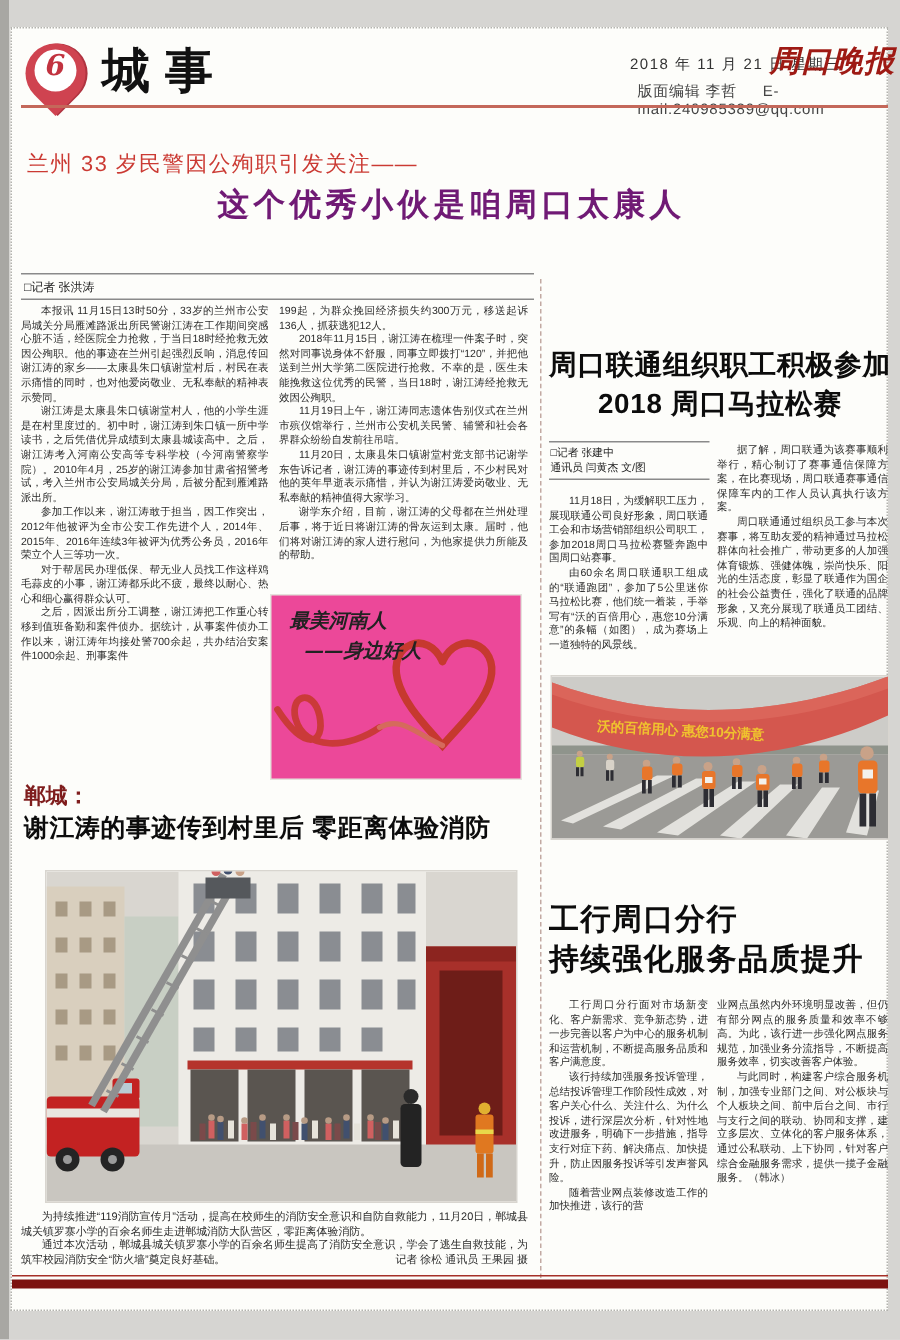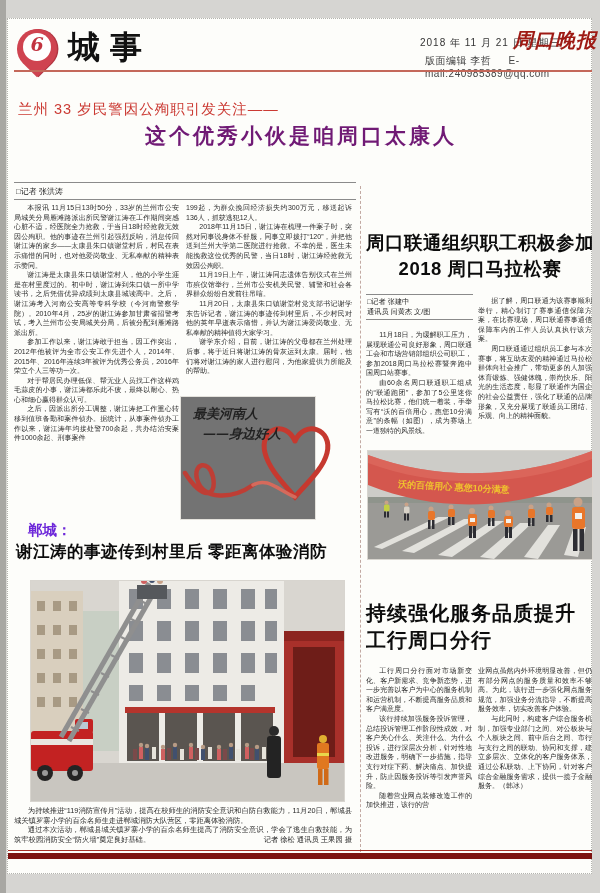--- a/index.html
+++ b/index.html
@@ -28,38 +28,38 @@
        font-weight:bold;font-size:21px;color:#701a75;letter-spacing:3px;}
   .byline-box{position:absolute;left:14px;top:182px;width:340px;border-top:1px solid #8a8a8a;
        border-bottom:1px solid #8a8a8a;padding:3px 0 2px 2px;font-size:8px;color:#222;}
   .bodycol{position:absolute;font-size:7px;line-height:9.6px;text-align:justify;color:#2b2b2b;overflow:hidden;}
   .bodycol p{margin:0;text-indent:1.9em;}
   .noindent-first p:first-child{text-indent:0;}
   .col-lead-1{left:14px;top:203px;width:165px;height:300px;}
   .col-lead-2{left:186px;top:203px;width:166px;height:190px;}
 
   
-  .inset{position:absolute;left:180px;top:396px;width:136px;height:124px;background:#737373;
+  .inset{position:absolute;left:180px;top:396px;width:168px;height:124px;background:#ec4899;
         border:1px solid #e4e2dc;box-sizing:border-box;}
   .inset-t1{position:absolute;left:12px;top:8px;font:italic bold 13px "DejaVu Serif",serif;color:#222;}
   .inset-t2{position:absolute;left:22px;top:28px;font:italic bold 13px "DejaVu Serif",serif;color:#222;}
 
   
   .vdash{position:absolute;left:360px;top:186px;height:666px;border-left:1px dashed #c2a9a2;}
   .sb-title{position:absolute;left:366px;top:230px;width:228px;font-weight:bold;color:#0c0c0c;
         font-size:18.5px;line-height:26px;letter-spacing:.5px;text-align:center;}
   .sb-byline{position:absolute;left:366px;top:294px;width:106px;border-top:1px solid #8a8a8a;
         border-bottom:1px solid #8a8a8a;padding:2px 0 2px 1px;font-size:7.2px;line-height:10px;color:#222;}
   .col-uni-1{left:366px;top:330px;width:106px;height:116px;}
   .col-uni-2{left:478px;top:296px;width:114px;height:150px;}
   .photo{position:absolute;border:1px solid #d8d5cf;box-sizing:border-box;}
   .ph-marathon{left:367px;top:450px;width:226px;height:110px;}
 
   
-  .dc-kicker{position:absolute;left:16px;top:521px;font-weight:bold;font-size:14.5px;color:#6d28d9;margin-left:12px;}
+  .dc-kicker{position:absolute;left:16px;top:521px;font-weight:bold;font-size:14.5px;color:#7f1d1d;}
   .dc-headline{position:absolute;left:16px;top:541px;width:344px;font-weight:bold;font-size:16.5px;
         color:#0c0c0c;letter-spacing:.5px;}
   .ph-fire{left:30px;top:580px;width:315px;height:222px;}
   .caption{position:absolute;left:14px;top:806px;width:338px;font-size:7.3px;line-height:9.6px;
         text-align:justify;color:#2b2b2b;}
   .caption p{margin:0;text-indent:1.9em;}
   .credit{margin-top:-9.6px;text-align:right;text-indent:0;font-size:7.3px;color:#2b2b2b;}
 
   
   .icbc-title{position:absolute;left:366px;top:600px;width:228px;font-weight:bold;font-size:20px;
@@ -367,22 +367,22 @@
       </g>
     </svg>
   </div>
 
   <div class="caption">
     <span><p>为持续推进“119消防宣传月”活动，提高在校师生的消防安全意识和自防自救能力，11月20日，郸城县城关镇罗寨小学的百余名师生走进郸城消防大队营区，零距离体验消防。</p><p>通过本次活动，郸城县城关镇罗寨小学的百余名师生提高了消防安全意识，学会了逃生自救技能，为筑牢校园消防安全“防火墙”奠定良好基础。</p></span>
     <div class="credit">记者 徐松 通讯员 王果园 摄</div>
   </div>
 
   <div class="icbc-title">
+    <div>工行周口分行</div>
     <div>持续强化服务品质提升</div>
-    <div>工行周口分行</div>
   </div>
   <div class="bodycol col-icbc-1">
       <p>工行周口分行面对市场新变化、客户新需求、竞争新态势，进一步完善以客户为中心的服务机制和运营机制，不断提高服务品质和客户满意度。</p>
       <p>该行持续加强服务投诉管理，总结投诉管理工作阶段性成效，对客户关心什么、关注什么、为什么投诉，进行深层次分析，针对性地改进服务，明确下一步措施，指导支行对症下药、解决痛点、加快提升，防止因服务投诉等引发声誉风险。</p>
       <p>随着营业网点装修改造工作的加快推进，该行的营</p>
     </div>
   <div class="bodycol col-icbc-2 noindent-first">
       <p>业网点虽然内外环境明显改善，但仍有部分网点的服务质量和效率不够高。为此，该行进一步强化网点服务规范，加强业务分流指导，不断提高服务效率，切实改善客户体验。</p>
       <p>与此同时，构建客户综合服务机制，加强专业部门之间、对公板块与个人板块之间、前中后台之间、市行与支行之间的联动、协同和支撑，建立多层次、立体化的客户服务体系，通过公私联动、上下协同，针对客户综合金融服务需求，提供一揽子金融服务。（韩冰）</p>
     </div>

